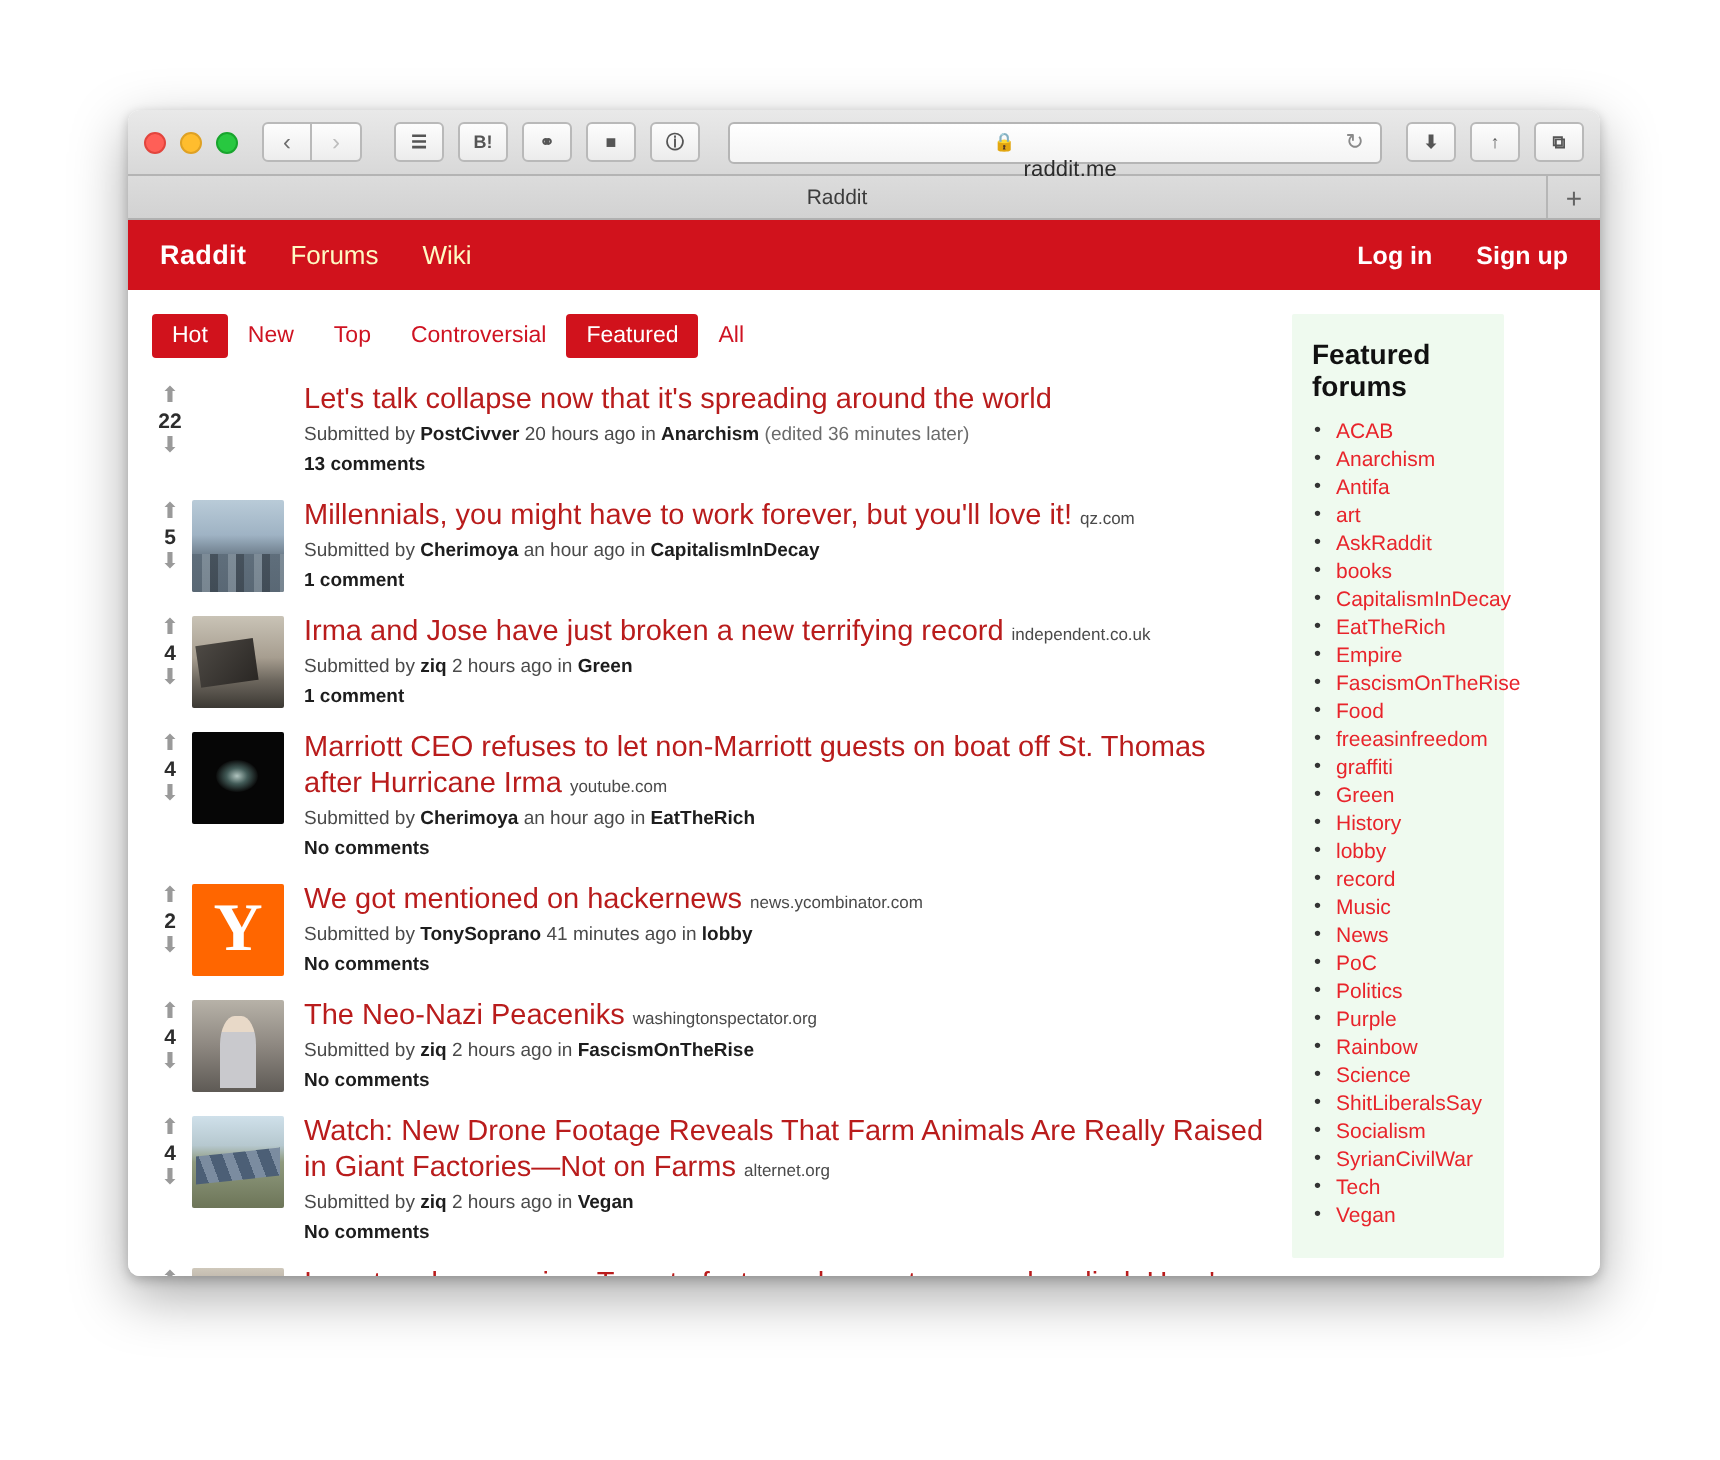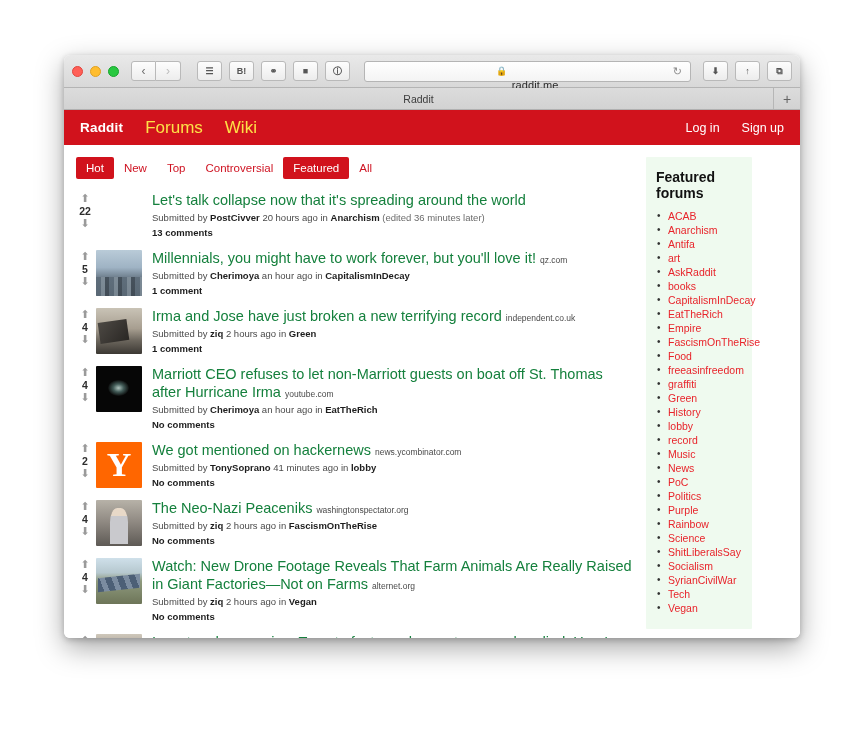--- a/index.html
+++ b/index.html
@@ -94,23 +94,23 @@
   }
 
   
   .site-header {
     height: 35px;
     background: #d1121c;
     display: flex; align-items: center;
     padding: 0 16px;
   }
   .brand { font-size: 13.5px; font-weight: bold; color: #fff; margin-right: 22px; letter-spacing: 0.2px; }
-  .navlink { font-size: 17px; color: #fde047; margin-right: 22px; }
+  .navlink { font-size: 13px; color: #fef9c3; margin-right: 22px; }
   .spacer { flex: 1; }
-  .authlink { font-size: 12.5px; color: #fff; margin-left: 22px; }
+  .authlink { font-size: 12.5px; color: #fff; margin-left: 22px; font-weight: bold; }
 
   
   .page {
     display: flex;
     height: calc(100% - 90px);
     background: #fff;
     padding: 12px 10px 0 10px;
     gap: 12px;
     overflow: hidden;
   }
@@ -138,21 +138,21 @@
   .thumb {
     width: 46px; height: 46px; flex: none;
     margin-right: 10px; margin-top: 1px;
     border-radius: 1px;
     overflow: hidden;
     background: #cfcfcf;
   }
   .thumb.none { visibility: hidden; }
   .post-main { flex: 1; min-width: 0; padding-top: 0px; }
   .title {
-    font-size: 14.5px; color: #15803d; line-height: 18px;
+    font-size: 14.5px; color: #b91c1c; line-height: 18px;
     display: inline;
     text-align: center;
   }
   .domain { font-size: 8.5px; color: #4a4a4a; margin-left: 4px; white-space: nowrap; }
   .meta { font-size: 9.5px; color: #4a4a4a; margin-top: 3px; line-height: 12px; }
   .meta b { color: #1d1d1d; }
   .meta .edited { color: #6b6b6b; }
   .comments { font-size: 9.5px; font-weight: bold; color: #1d1d1d; margin-top: 3px; }
 
   

